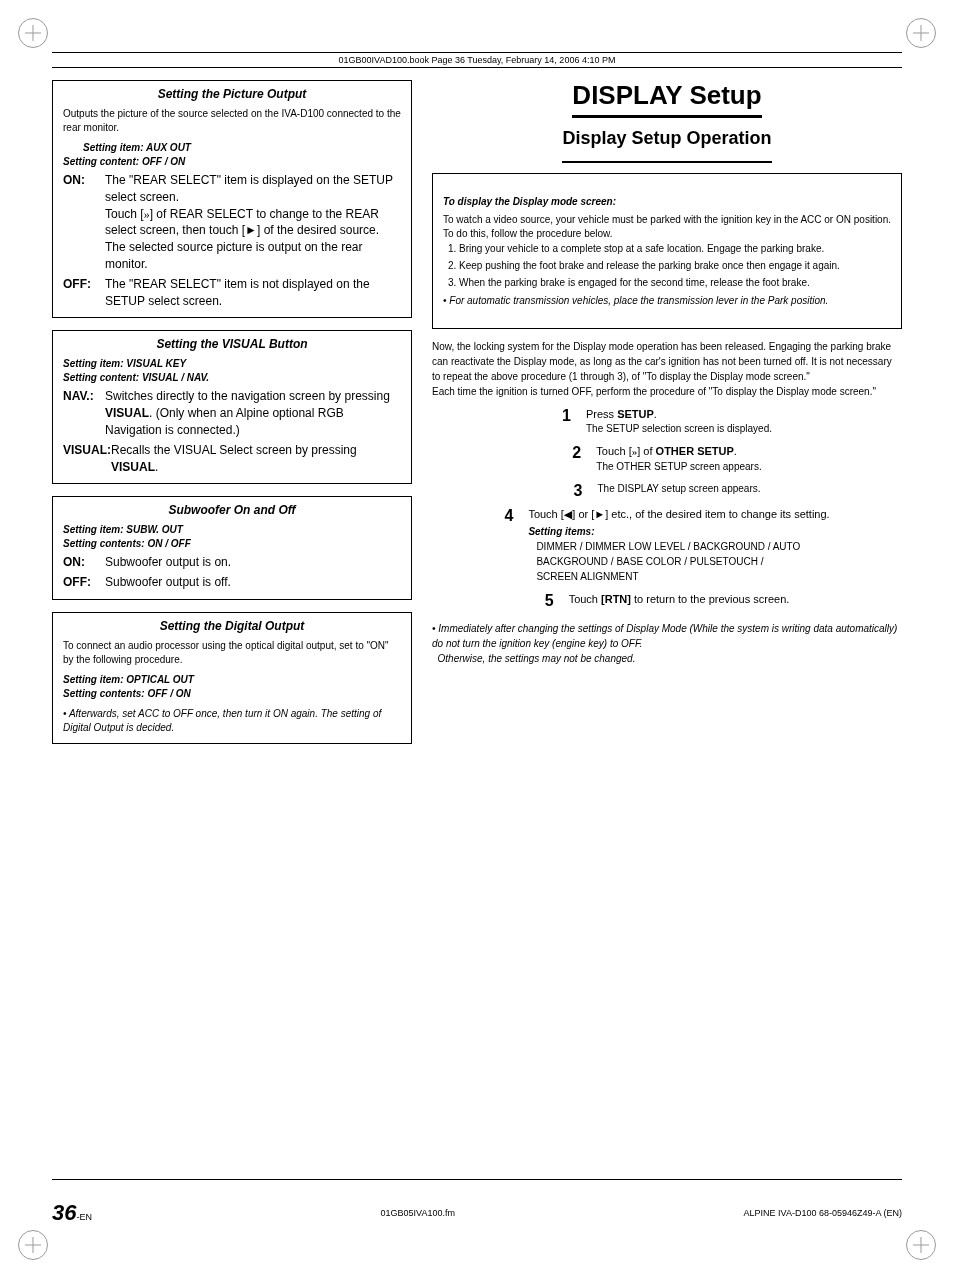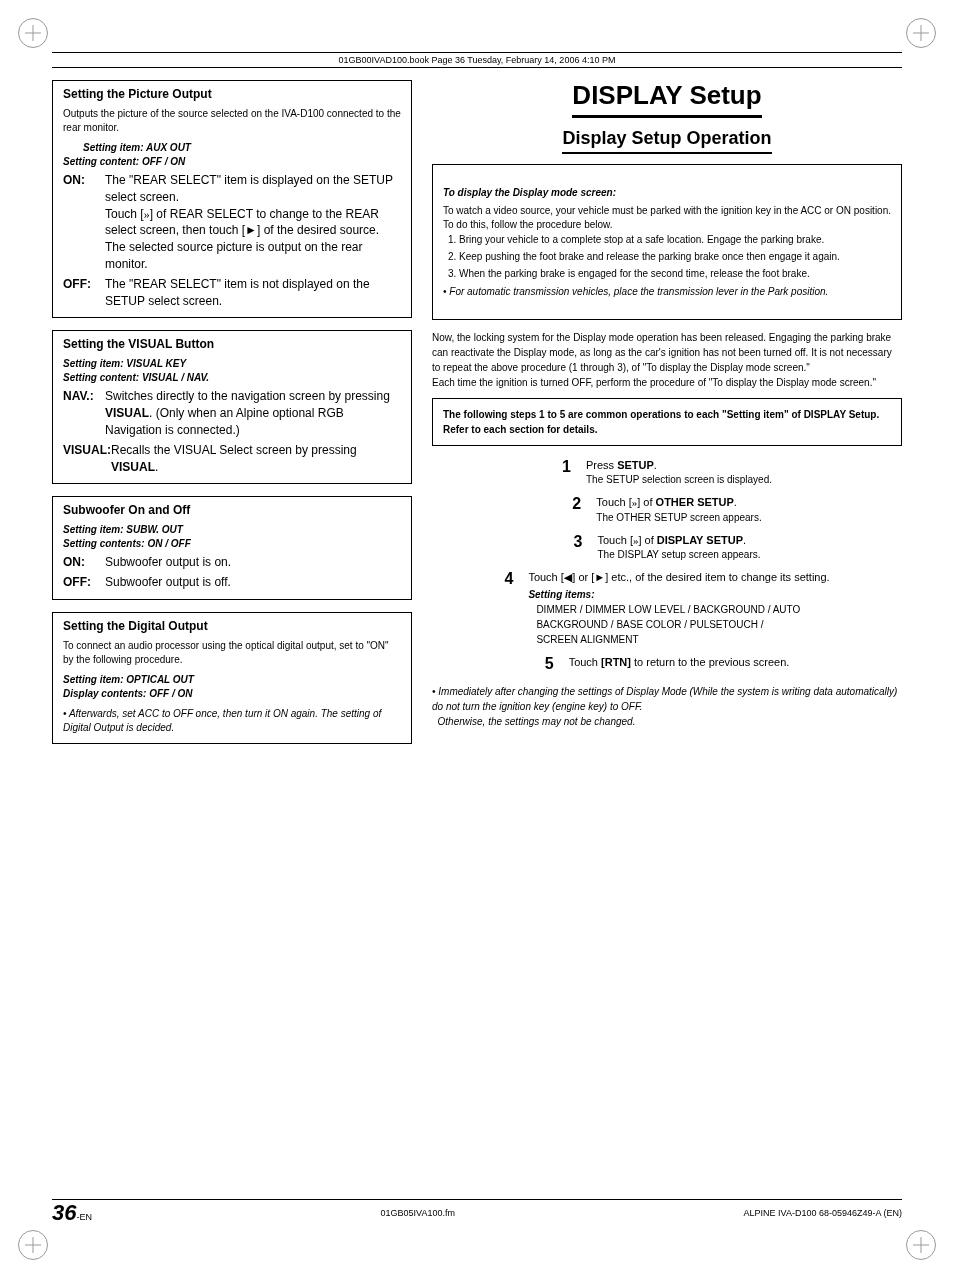--- a/index.html
+++ b/index.html
@@ -65,21 +65,21 @@
     
     .page-footer {
       position: absolute;
       bottom: 52px;
       left: 52px;
       right: 52px;
       border-top: 1px solid #000;
       display: flex;
       justify-content: space-between;
       align-items: center;
-      padding-top: 0;
+      padding-top: 20px;
       font-size: 9px;
     }
 
     .page-number {
       font-size: 22px;
       font-weight: bold;
       font-style: italic;
     }
 
     
@@ -111,22 +111,23 @@
 
     
     .section-box {
       border: 1px solid #000;
       padding: 6px 10px 8px;
     }
 
     .section-title {
       font-size: 12px;
       font-weight: bold;
-      text-align: left;
+      text-align: center;
       margin-bottom: 6px;
+      font-style: italic;
     }
 
     .setting-label {
       font-size: 10px;
       font-style: italic;
       font-weight: bold;
       line-height: 1.4;
     }
 
     .section-text {
@@ -155,21 +156,21 @@
       font-weight: bold;
       border-bottom: 3px solid #000;
       padding-bottom: 4px;
       margin-bottom: 10px;
     }
 
     .right-sub-title {
       font-size: 18px;
       font-weight: bold;
       border-bottom: 2px solid #000;
-      padding-bottom: 3px;
+      padding-bottom: 12px;
       margin-bottom: 10px;
     }
 
     
     .info-box {
       border: 1px solid #000;
       padding: 20px 10px;
       margin-bottom: 10px;
       font-size: 10px;
       line-height: 1.5;
@@ -336,21 +337,21 @@
       <div class="indent-row">
         <span class="indent-label bold">OFF:</span>
         <span class="indent-content">Subwoofer output is off.</span>
       </div>
     </div>
 
     <div class="section-box">
       <div class="section-title">Setting the Digital Output</div>
       <div class="section-text">To connect an audio processor using the optical digital output, set to "ON" by the following procedure.</div>
       <div class="setting-label" style="margin-top:6px;">Setting item: OPTICAL OUT</div>
-      <div class="setting-label">Display contents: OFF / ON</div>
+      <div class="setting-label">Setting contents: OFF / ON</div>
       <div class="bullet-note">Afterwards, set ACC to OFF once, then turn it ON again. The setting of Digital Output is decided.</div>
     </div>
 
   </div>
 
   <div class="right-col">
 
     <div class="right-main-title">DISPLAY Setup</div>
     <div class="right-sub-title">Display Setup Operation</div>
 
@@ -363,44 +364,40 @@
         <li>When the parking brake is engaged for the second time, release the foot brake.</li>
       </ol>
       <div class="info-box-italic">• For automatic transmission vehicles, place the transmission lever in the Park position.</div>
     </div>
 
     <div class="info-text">
       Now, the locking system for the Display mode operation has been released. Engaging the parking brake can reactivate the Display mode, as long as the car's ignition has not been turned off.  It is not necessary to repeat the above procedure (1 through 3),  of "To display the Display mode screen."<br>
       Each time the ignition is turned OFF, perform the procedure of "To display the Display mode screen."
     </div>
 
-    <div class="steps-note-box">
-      The following steps 1 to 5 are common operations to each "Setting item" of DISPLAY Setup.  Refer to each section for details.
-    </div>
 
     <div class="step">
       <div class="step-num">1</div>
       <div class="step-content">
         <div class="step-main">Press <strong>SETUP</strong>.</div>
         <div class="step-sub">The SETUP selection screen is displayed.</div>
       </div>
     </div>
 
     <div class="step">
       <div class="step-num">2</div>
       <div class="step-content">
         <div class="step-main">Touch [<span class="bracket-sym">»</span>] of <strong>OTHER SETUP</strong>.</div>
         <div class="step-sub">The OTHER SETUP screen appears.</div>
       </div>
     </div>
 
     <div class="step">
       <div class="step-num">3</div>
       <div class="step-content">
-        <div class="step-main">Touch [<span class="bracket-sym">»</span>] of <strong>DISPLAY SETUP</strong>.</div>
         <div class="step-sub">The DISPLAY setup screen appears.</div>
       </div>
     </div>
 
     <div class="step">
       <div class="step-num">4</div>
       <div class="step-content">
         <div class="step-main">Touch [<span class="bracket-sym">◀</span>] or [<span class="bracket-sym">►</span>] etc., of the desired item to change its setting.</div>
         <div class="setting-items-label">Setting items:</div>
         <div class="setting-items-content">

